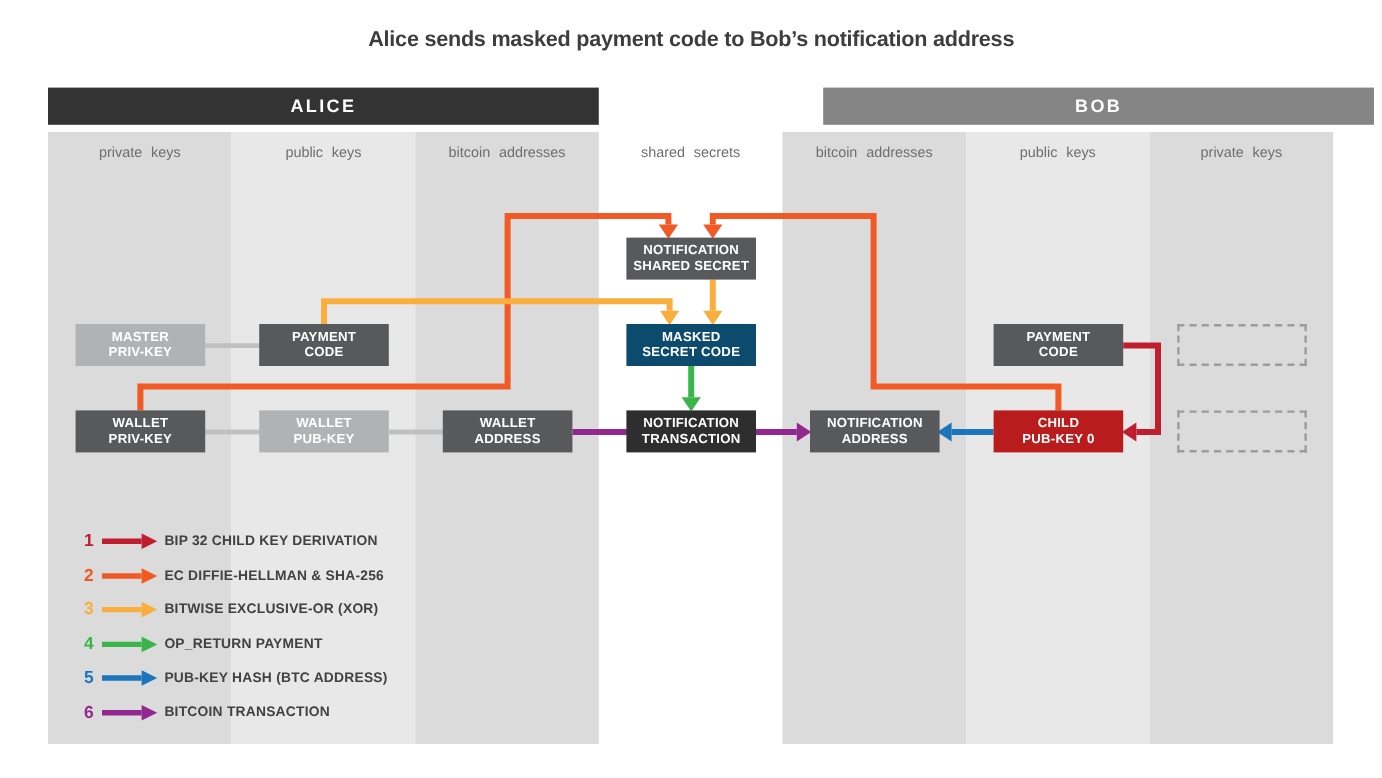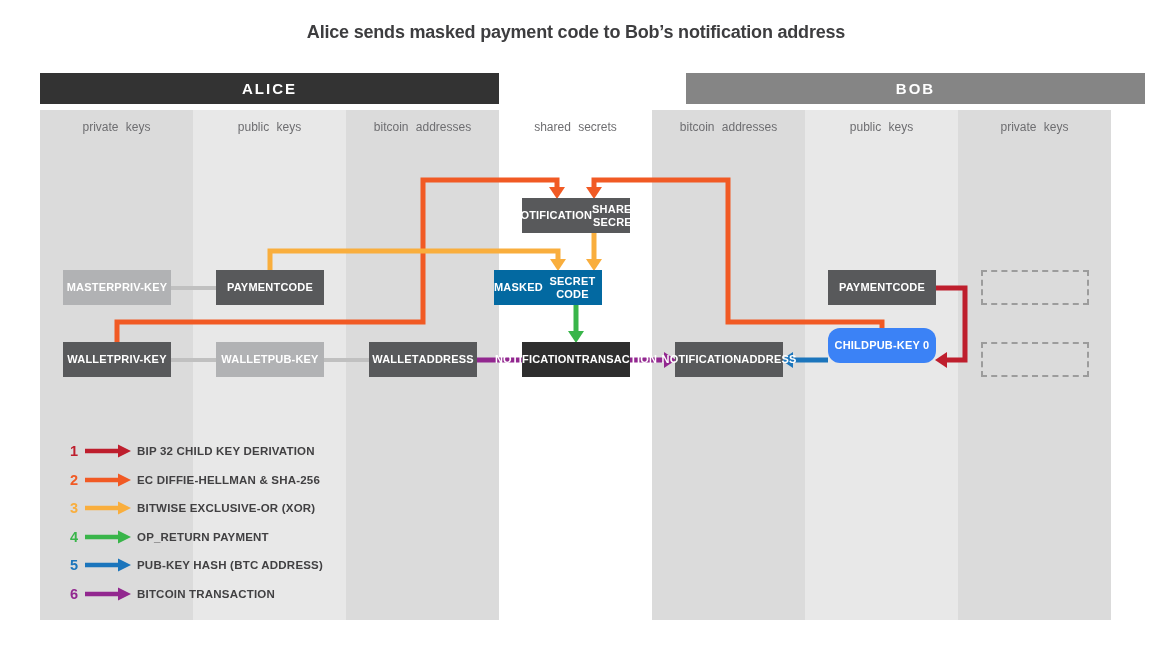--- a/index.html
+++ b/index.html
@@ -5,21 +5,21 @@
   html,body{margin:0;padding:0;background:#ffffff;}
   body{width:1152px;height:648px;font-family:"Liberation Sans","DejaVu Sans",sans-serif;}
   .canvas{position:relative;width:1152px;height:648px;overflow:hidden;background:#ffffff;}
   .title{position:absolute;top:22px;left:0;width:1152px;text-align:center;
          font-size:18px;font-weight:bold;color:#3d3d3f;letter-spacing:-0.2px;}
   .col{position:absolute;top:110px;height:510px;}
   .col-label{position:absolute;top:120px;font-size:12px;color:#6e6e71;text-align:center;word-spacing:4px;}
   .hdr{position:absolute;top:73px;height:31px;display:flex;align-items:center;justify-content:center;
        color:#ffffff;font-size:15px;font-weight:bold;letter-spacing:2px;}
   .overlay{position:absolute;top:0;left:0;}
-  .box{position:absolute;width:108px;height:35px;box-sizing:border-box;display:flex;flex-direction:row;
+  .box{position:absolute;width:108px;height:35px;box-sizing:border-box;display:flex;flex-direction:column;
        align-items:center;justify-content:center;color:#ffffff;font-weight:bold;font-size:11px;
        line-height:12.5px;letter-spacing:0.2px;text-align:center;}
   .box.dashed{background:transparent;border:2px dashed #9c9c9c;}
   .legend-row{position:absolute;display:flex;align-items:center;height:20px;}
   .legend-num{width:16px;text-align:right;font-size:14.5px;font-weight:bold;}
   .legend-arrow{margin-left:7px;display:block;}
   .legend-label{margin-left:6px;font-size:11.5px;font-weight:bold;color:#414042;letter-spacing:0.2px;white-space:nowrap;}
 </style>
 </head>
 <body>
@@ -105,37 +105,37 @@
       <div>PUB-KEY</div>
     </div>
     <div class="box" style="left: 369px; top: 342px; width: 108px; height: 35px; background: rgb(88, 89, 91);">
       <div>WALLET</div>
       <div>ADDRESS</div>
     </div>
     <div class="box" style="left: 522px; top: 198px; width: 108px; height: 35px; background: rgb(88, 89, 91);">
       <div>NOTIFICATION</div>
       <div>SHARED SECRET</div>
     </div>
-    <div class="box" style="left: 494px; top: 270px; width: 108px; height: 35px; background: #0369a1; justify-content: space-between;">
+    <div class="box" style="left: 522px; top: 270px; width: 108px; height: 35px; background: #0c4a6e;">
       <div>MASKED</div>
       <div>SECRET CODE</div>
     </div>
     <div class="box" style="left: 522px; top: 342px; width: 108px; height: 35px; background: rgb(46, 46, 46);">
       <div>NOTIFICATION</div>
       <div>TRANSACTION</div>
     </div>
     <div class="box" style="left: 675px; top: 342px; width: 108px; height: 35px; background: rgb(88, 89, 91);">
       <div>NOTIFICATION</div>
       <div>ADDRESS</div>
     </div>
     <div class="box" style="left: 828px; top: 270px; width: 108px; height: 35px; background: rgb(88, 89, 91);">
       <div>PAYMENT</div>
       <div>CODE</div>
     </div>
-    <div class="box" style="left: 828px; top: 328px; width: 108px; height: 35px; background: #3b82f6; border-radius: 12px;">
+    <div class="box" style="left: 828px; top: 342px; width: 108px; height: 35px; background: #b91c1c;">
       <div>CHILD</div>
       <div>PUB-KEY 0</div>
     </div>
     <div class="box dashed" style="left: 981px; top: 270px; width: 108px; height: 35px;"></div>
     <div class="box dashed" style="left: 981px; top: 342px; width: 108px; height: 35px;"></div>
     <div class="legend-row" style="left: 62px; top: 441px;">
       <span class="legend-num" style="color: rgb(190, 30, 45);">1</span>
       <svg width="46" height="14" class="legend-arrow">
         <line x1="0" y1="7" x2="33" y2="7" stroke="#be1e2d" stroke-width="4.5"></line>
         <polygon points="33,0.5 46,7 33,13.5" fill="#be1e2d"></polygon>

